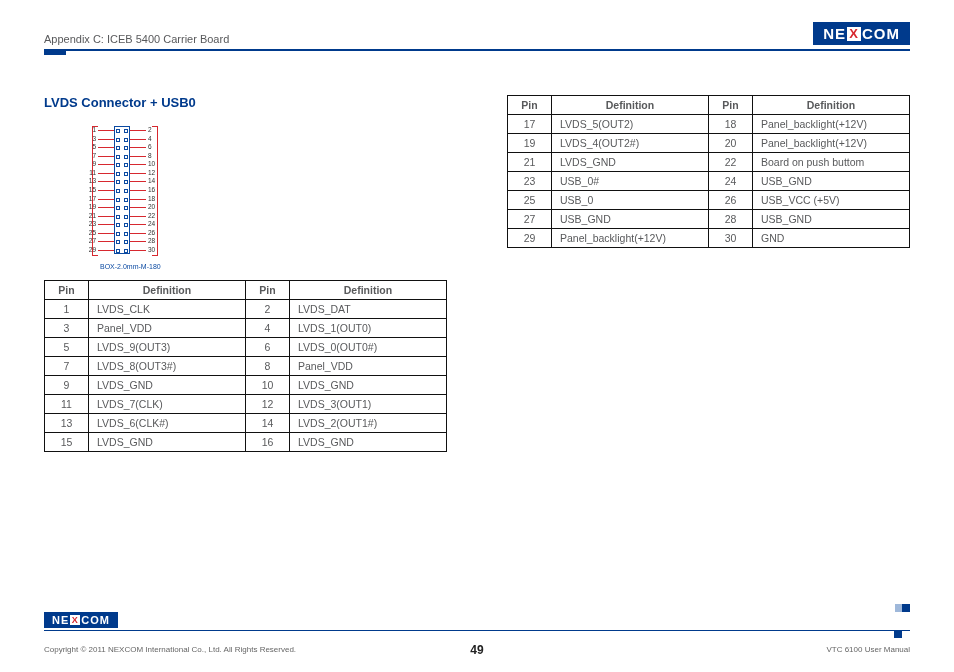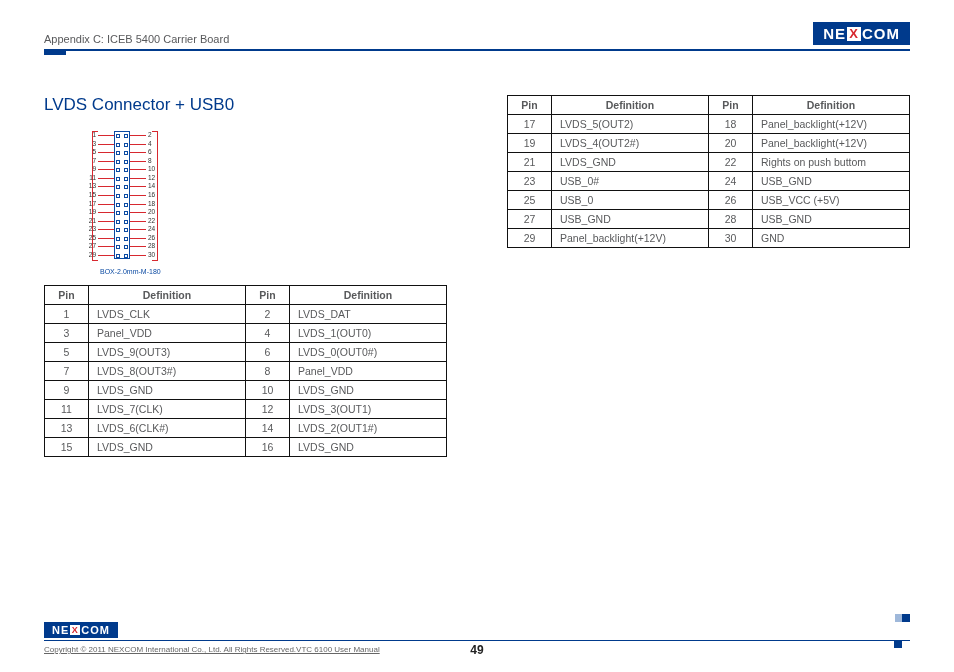--- a/index.html
+++ b/index.html
@@ -63,22 +63,22 @@
     background: #003a8c;
   }
   .columns {
     display: flex;
     margin-top: 44px;
     gap: 60px;
   }
   .col { flex: 1; }
   .section-title {
     color: #003a8c;
-    font-weight: normal;
-    font-size: 17px;
+    font-weight: bold;
+    font-size: 13px;
     margin: 0 0 6px 0;
   }
   .meta {
     font-size: 12px;
     color: #444;
     line-height: 1.5;
     margin-bottom: 12px;
   }
   .subhead {
     font-weight: bold;
@@ -196,25 +196,25 @@
     font-size: 9px;
     width: 10px;
     height: 10px;
     text-align: center;
     line-height: 10px;
     margin: 0 1px;
     font-weight: bold;
   }
   .footer-row {
     display: flex;
+    justify-content: space-between;
     align-items: center;
     font-size: 8px;
     color: #666;
-    margin-top: 4px;
-    text-decoration: underline;
+    margin-top: 14px;
   }
   .page-num {
     font-weight: bold;
     font-size: 12px;
     color: #222;
     position: absolute;
     left: 50%;
     transform: translateX(-50%);
   }
   .footer-marks {
@@ -432,21 +432,21 @@
             <tr>
               <td class="pin">19</td>
               <td>LVDS_4(OUT2#)</td>
               <td class="pin">20</td>
               <td>Panel_backlight(+12V)</td>
             </tr>
             <tr>
               <td class="pin">21</td>
               <td>LVDS_GND</td>
               <td class="pin">22</td>
-              <td>Rights on push buttom</td>
+              <td>Board on push buttom</td>
             </tr>
             <tr>
               <td class="pin">23</td>
               <td>USB_0#</td>
               <td class="pin">24</td>
               <td>USB_GND</td>
             </tr>
             <tr>
               <td class="pin">25</td>
               <td>USB_0</td>

